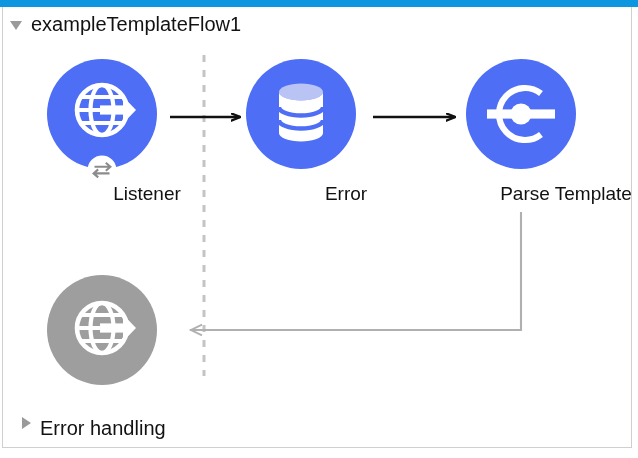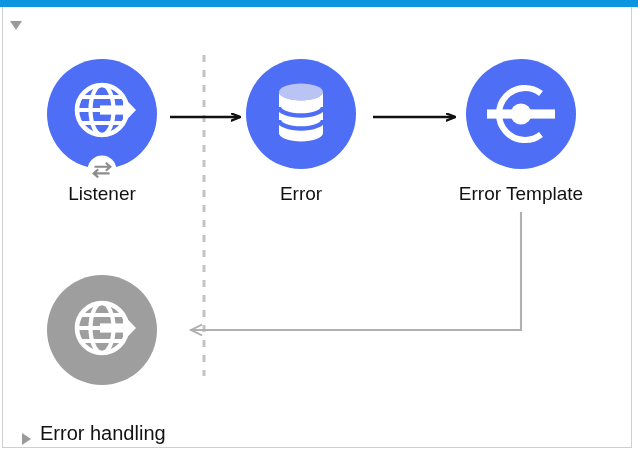--- a/index.html
+++ b/index.html
@@ -67,21 +67,21 @@
     letter-spacing: 0px;
     white-space: nowrap;
   }
 
   
   #error-section {
     position: absolute;
     left: 10px;
     top: 417px;
     display: flex;
-    align-items: flex-end;
+    align-items: flex-start;
     height: 28px;
     padding-left: 12px;
   }
 
   
   #flow-svg {
     position: absolute;
     left: 0; top: 0;
     width: 638px;
     height: 458px;
@@ -90,31 +90,33 @@
   #flow-svg .pe { pointer-events: auto; }
 
   
   .node-label {
     position: absolute;
     font-size: 19px;
     color: #111111;
     white-space: nowrap;
     text-align: center;
     transform: translateX(-50%);
+    margin-left: 45px;
   }
 </style>
 </head>
 <body>
 
 <div id="top-strip" style="background: rgb(13, 150, 224);"></div>
 
 <div id="canvas-frame"></div>
 
 <div id="flow-header">
   <div class="tri-down"></div>
+  <span id="flow-title">exampleTemplateFlow1</span>
 </div>
 
 <svg id="flow-svg" viewBox="0 0 638 458">
   <defs>
 
     <marker id="arrow-black" markerWidth="10" markerHeight="10" refX="8.6" refY="4" orient="auto" markerUnits="userSpaceOnUse">
       <path d="M0,0.4 L9,4 L0,7.6" fill="none" stroke="#111111" stroke-width="2.2" stroke-linecap="square"></path>
     </marker>
 
     <marker id="arrow-gray" markerWidth="16" markerHeight="16" refX="14" refY="6" orient="auto" markerUnits="userSpaceOnUse">
@@ -195,18 +197,18 @@
   <g>
     <circle class="pe" cx="102" cy="330" r="55" fill="#9e9e9e"></circle>
     <g transform="translate(102,328)">
       <use href="#glyph-globe-arrow"></use>
     </g>
   </g>
 </svg>
 
 <div class="node-label" style="left:102px; top:183px;">Listener</div>
 <div class="node-label" style="left:301px; top:183px;">Error</div>
-<div class="node-label" style="left:521px; top:183px;">Error Template</div>
+<div class="node-label" style="left:521px; top:183px;">Parse Template</div>
 
 <div id="error-section">
   <div class="tri-right"></div>
   <span id="error-title">Error handling</span>
 </div>
 
 </body></html>

